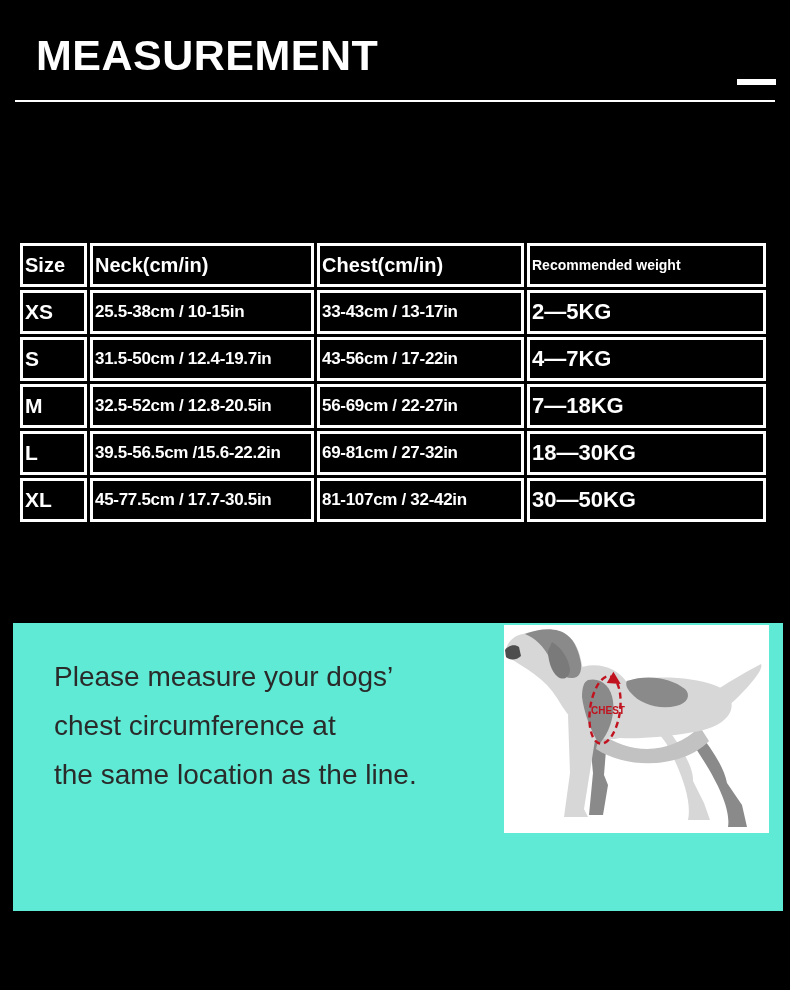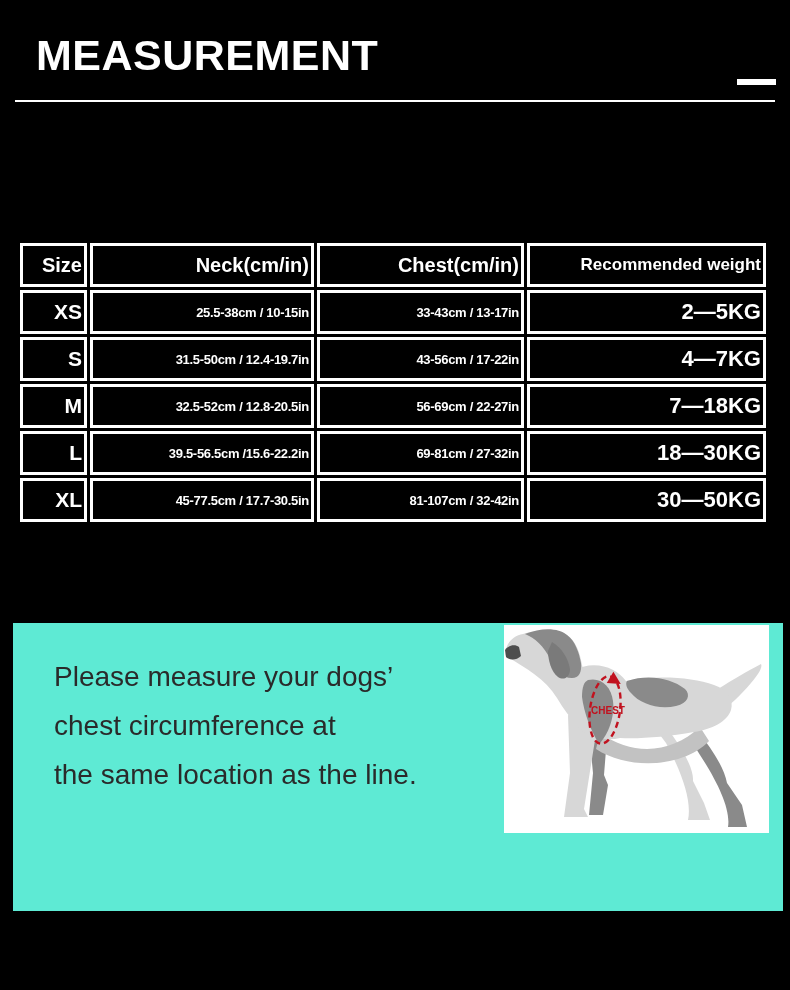--- a/index.html
+++ b/index.html
@@ -14,27 +14,27 @@
   }
   .title-dash{position:absolute;left:737px;top:79px;width:39px;height:6px;background:#fff;}
   .title-rule{position:absolute;left:15px;top:100px;width:760px;height:2px;background:#fff;}
   
   table.size-table{
     position:absolute;left:17px;top:240px;width:752px;
     border-collapse:separate;border-spacing:3px;background:#000;table-layout:fixed;
   }
   table.size-table th,table.size-table td{
     box-sizing:border-box;border:3px solid #fff;background:#000;color:#fff;
-    text-align:right;vertical-align:middle;padding:0 2px;height:44px;
+    text-align:left;vertical-align:middle;padding:0 2px;height:44px;
     font-weight:bold;overflow:hidden;white-space:nowrap;
   }
   th.col-head{font-size:20px;}
-  th.col-head.wide{font-size:17px;}
+  th.col-head.wide{font-size:14px;}
   td.cell-size{font-size:21px;}
-  td.cell-range{font-size:13px;letter-spacing:-.3px;}
+  td.cell-range{font-size:17px;letter-spacing:-.3px;}
   td.cell-weight{font-size:22px;margin-top:48px;}
   
   .note-panel{
     position:absolute;left:13px;top:623px;width:770px;height:288px;background:#5eead4;
   }
   .note-text{
     position:absolute;left:41px;top:29px;color:#2a2a2a;
     font-size:28px;line-height:49px;font-weight:400;
   }
   .dog-box{

